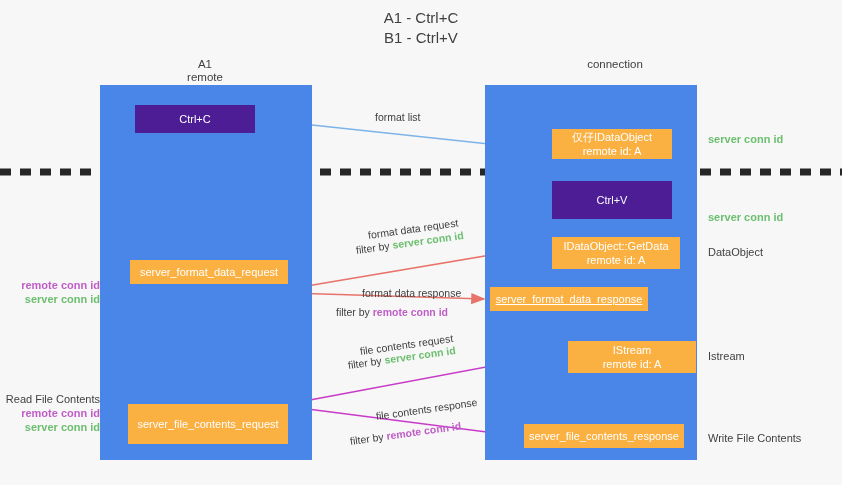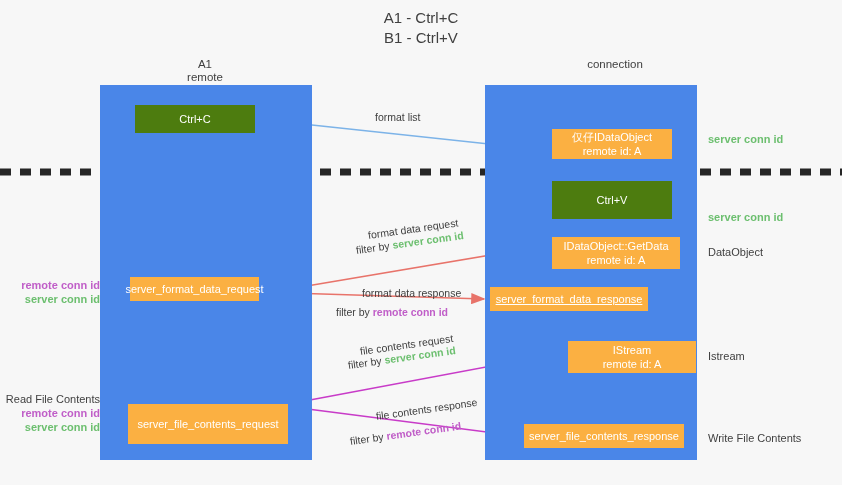--- a/index.html
+++ b/index.html
@@ -58,31 +58,31 @@
     box-sizing: border-box;
     text-align: center;
     color: #ffffff;
     font-size: 11px;
     line-height: 14px;
     display: flex;
     flex-direction: column;
     align-items: center;
     justify-content: center;
   }
-  .box.green { background: #4d7c0f; }
+  .box.green { background: #4c1d95; }
   .box.orange { background: #fbb042; }
   .box .l2 { display: block; }
 
   
   #box-ctrlc   { left: 135px; top: 105px; width: 120px; height: 28px; }
   #box-idata   { left: 552px; top: 129px; width: 120px; height: 30px; }
   #box-ctrlv   { left: 552px; top: 181px; width: 120px; height: 38px; }
   #box-getdata { left: 552px; top: 237px; width: 128px; height: 32px; }
   #box-istream { left: 568px; top: 341px; width: 128px; height: 32px; }
-  #box-sfdreq  { left: 130px; top: 277px; width: 129px; height: 24px; }
+  #box-sfdreq  { left: 130px; top: 260px; width: 158px; height: 24px; }
   #box-sfdres  { left: 490px; top: 287px; width: 158px; height: 24px; text-decoration: underline; }
   #box-sfcreq  { left: 128px; top: 404px; width: 160px; height: 40px; align-items: center; }
   #box-sfcres  { left: 524px; top: 424px; width: 160px; height: 24px; }
 
   
   .anno {
     font-size: 11px;
     line-height: 14px;
   }
   .green-txt  { color: #6cbf6f; font-weight: bold; }

